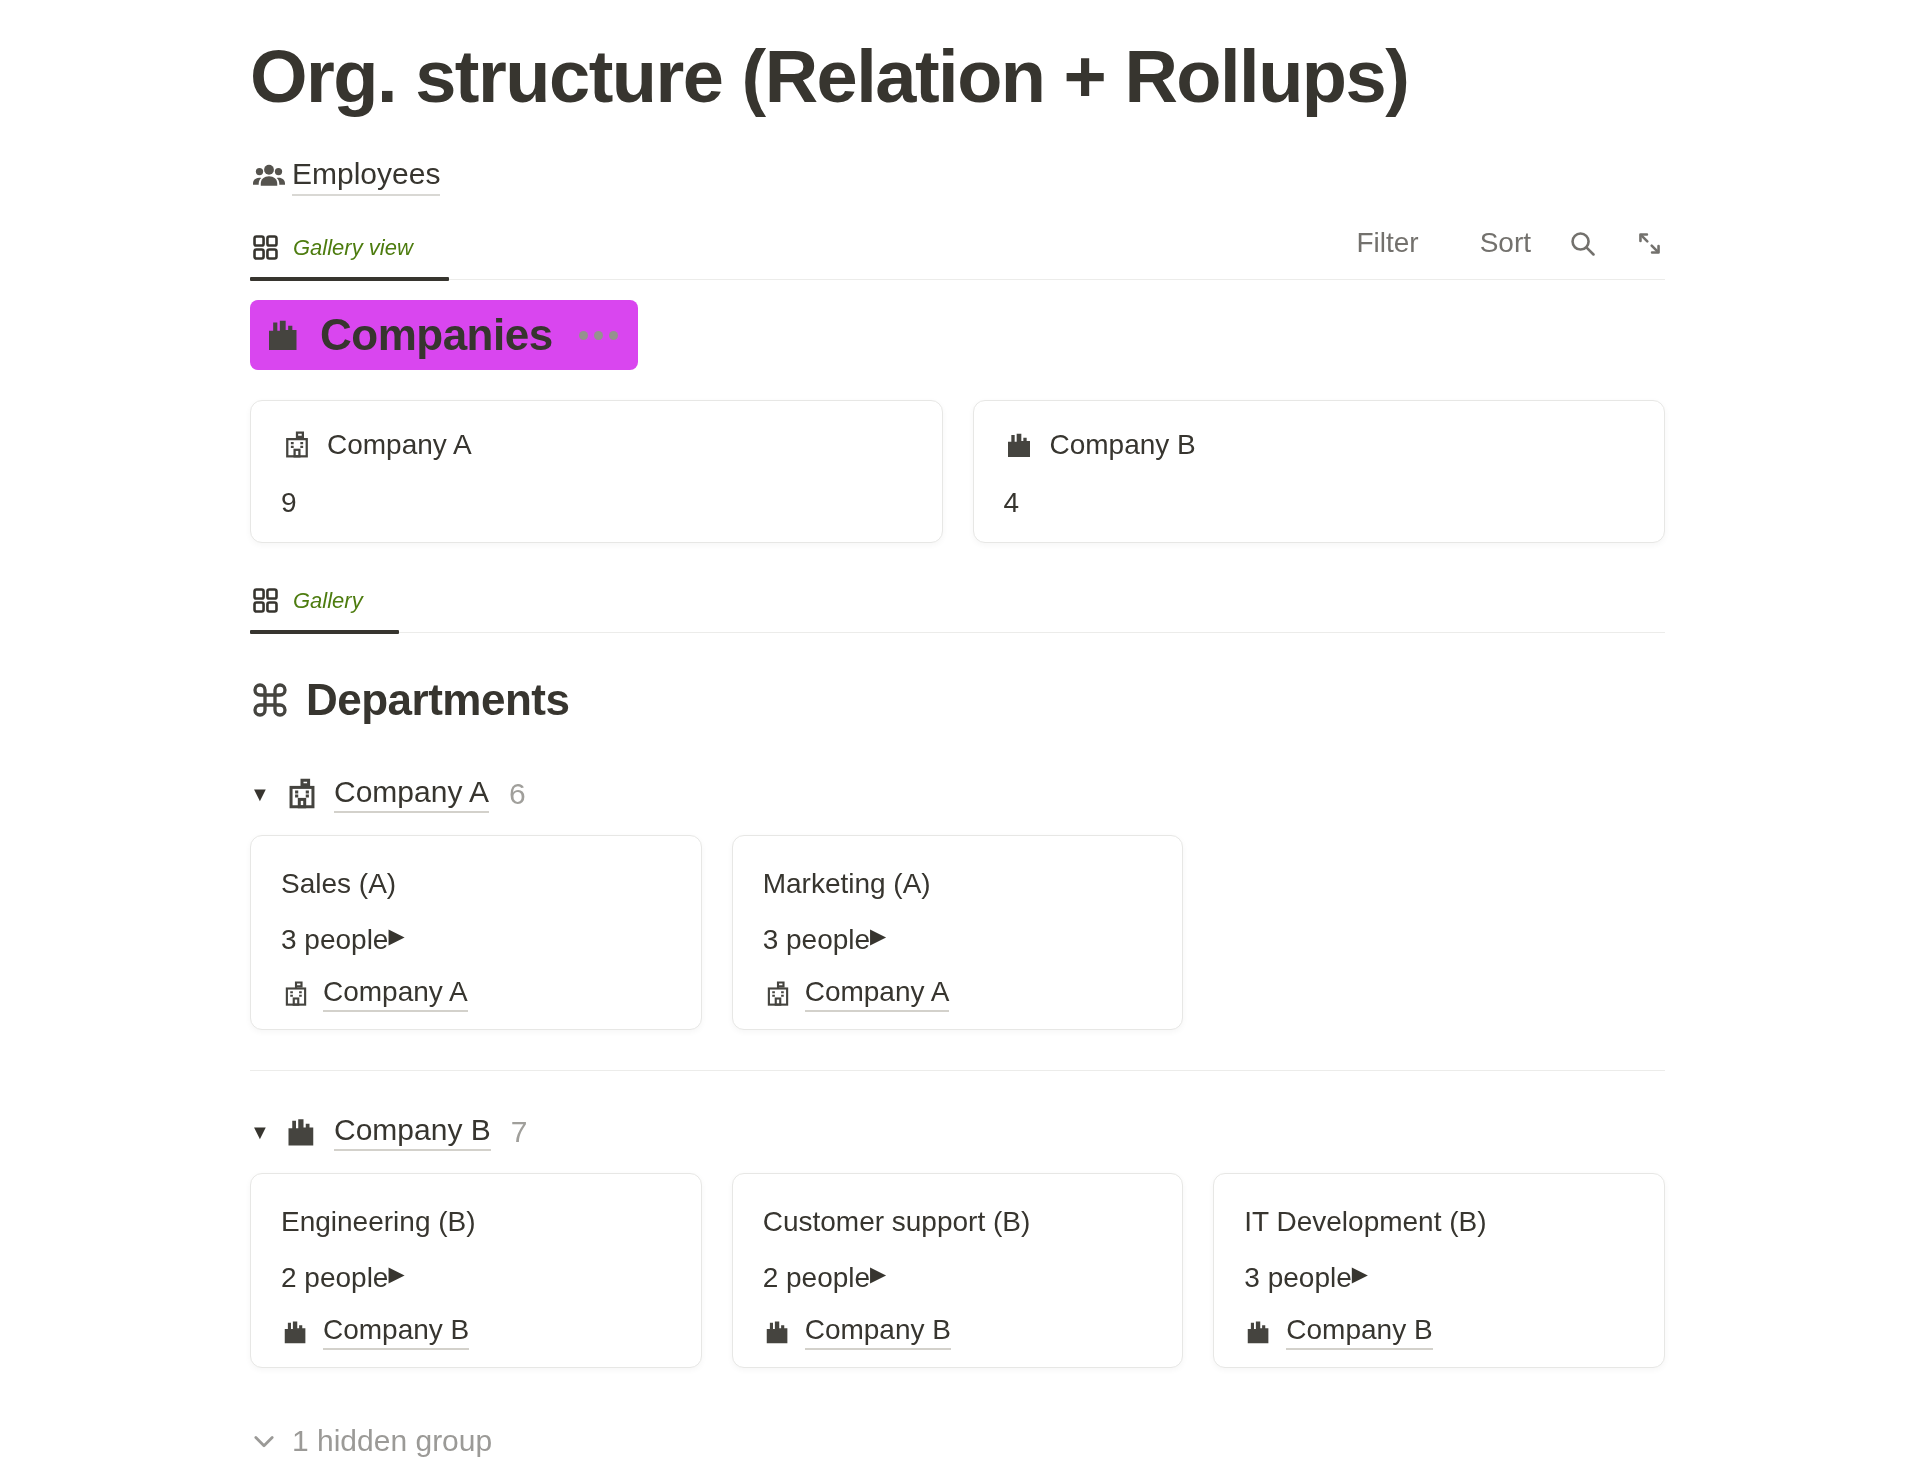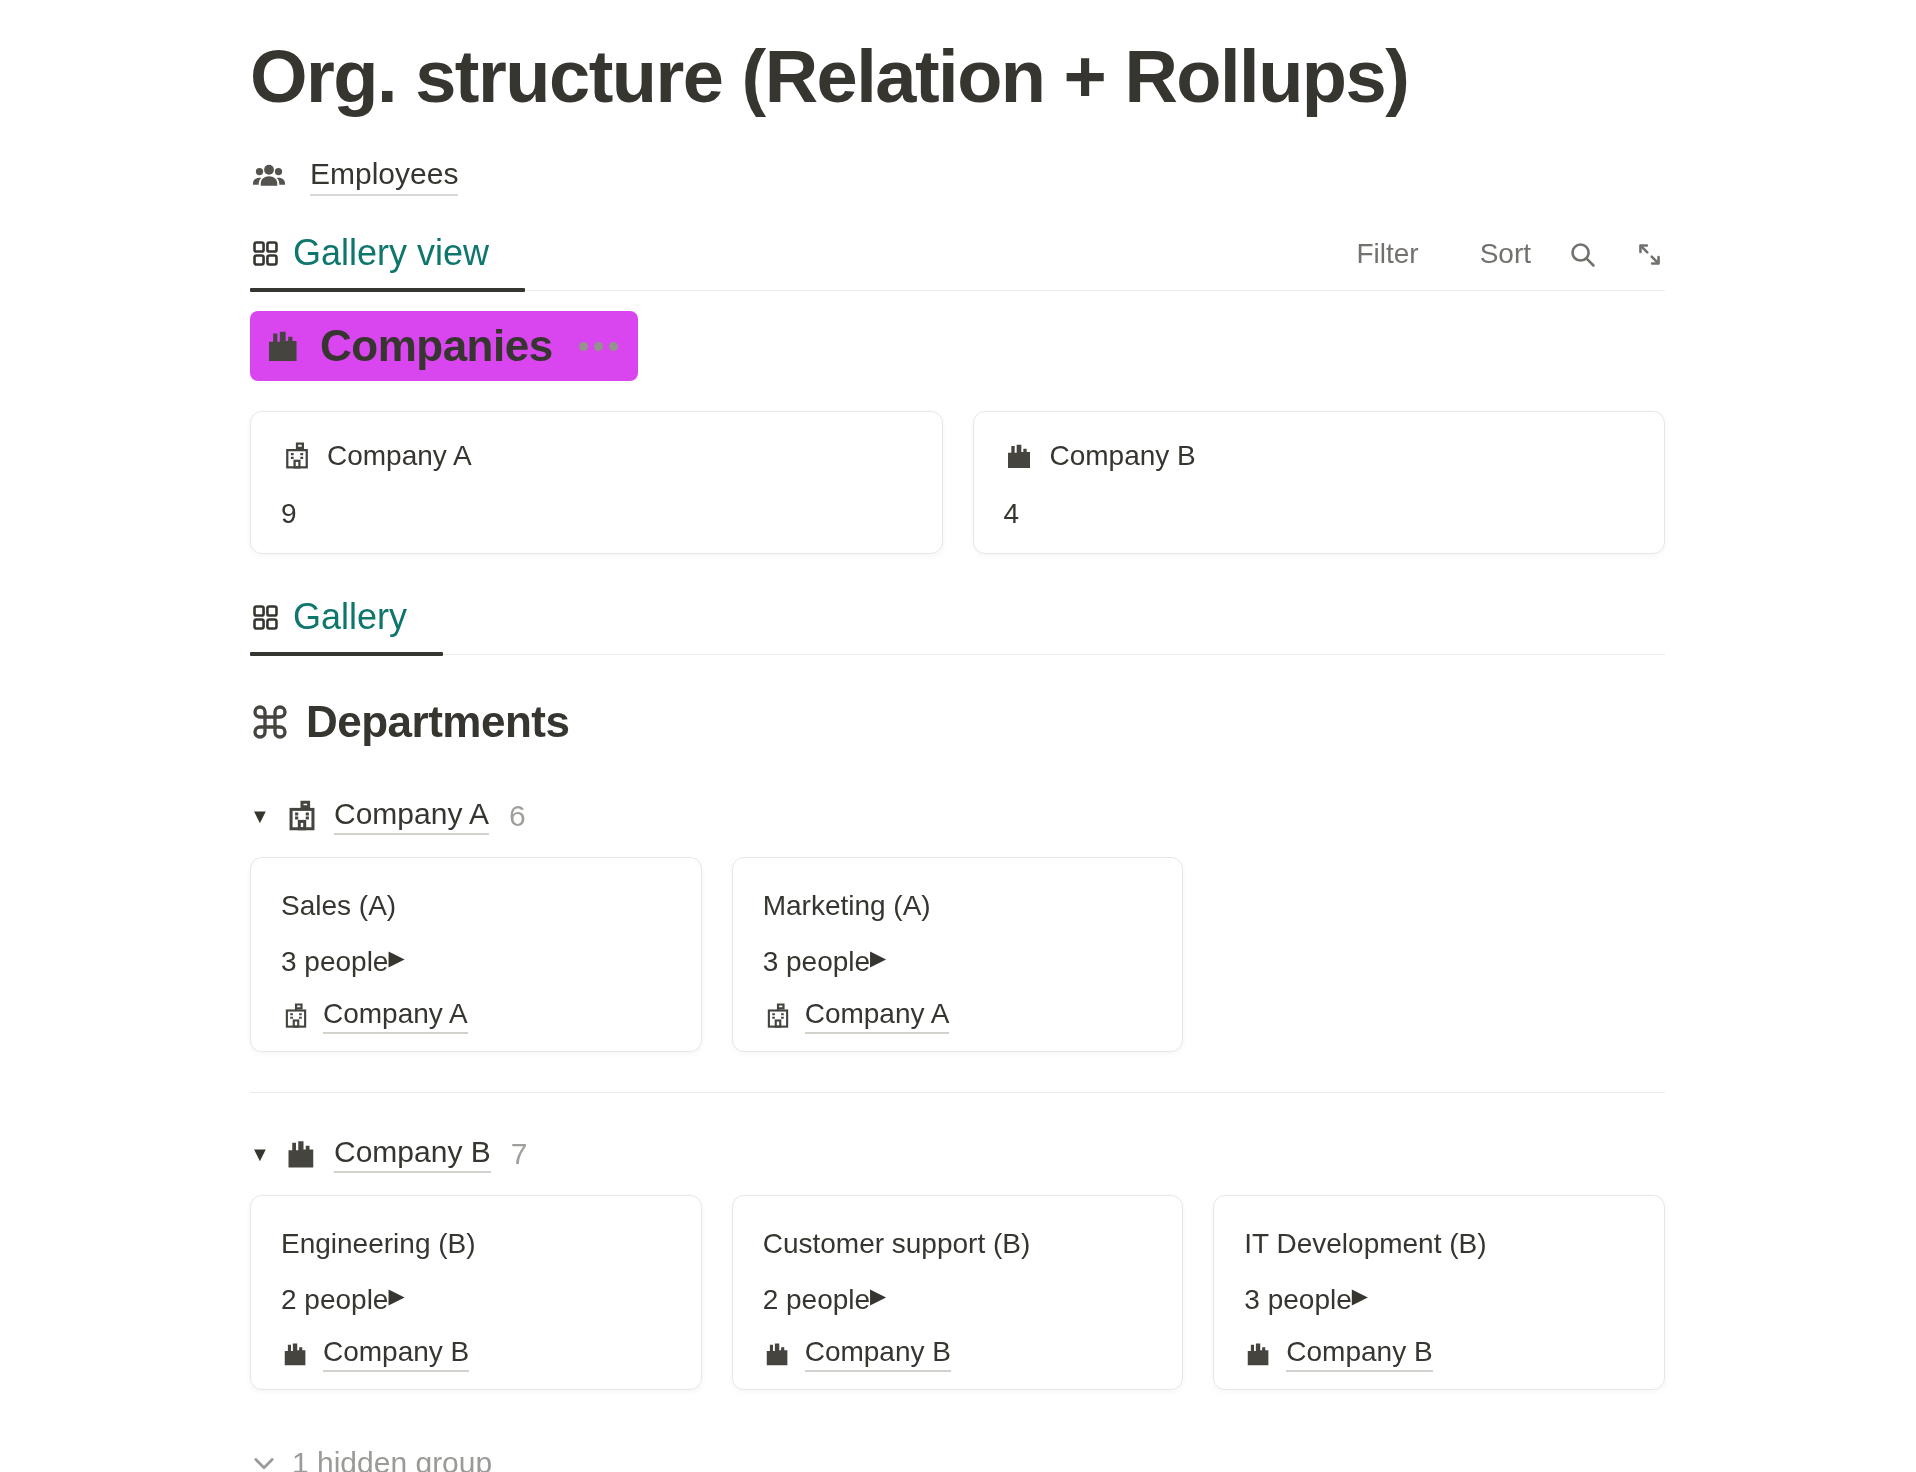--- a/index.html
+++ b/index.html
@@ -11,35 +11,35 @@
     overflow: hidden;
   }
   .content { margin-left: 250px; width: 1415px; padding-top: 34px; }
 
   .page-title {
     font-size: 74px; font-weight: 700; letter-spacing: -1.5px;
     line-height: 1.15; color: #37352f;
   }
 
   
-  .employees-row { margin-top: 38px; display: flex; align-items: center; gap: 22px; }
+  .employees-row { margin-top: 38px; display: flex; align-items: center; gap: 4px; }
   .employees-row .icon { width: 38px; height: 38px; color: #55534e; flex: none; }
   .page-link {
     font-size: 30px; font-weight: 500; color: #37352f;
     border-bottom: 2px solid #d9d8d4; padding-bottom: 3px; cursor: pointer;
   }
 
   
   .toolbar { margin-top: 26px; display: flex; justify-content: space-between;
              align-items: flex-end; border-bottom: 1px solid #ececea; }
   .toolbar2 { margin-top: 32px; }
   .tab { position: relative; display: flex; align-items: center; gap: 12px;
          padding: 10px 36px 16px 0; cursor: pointer; }
   .tab .icon { width: 31px; height: 31px; color: #37352f; flex: none; }
-  .tab-label { font-size: 36px; font-weight: 500; color: #0f766e; }
+  .tab-label { font-size: 22px; font-weight: 500; color: #4d7c0f; font-style: italic; }
   .tab::after { content: ""; position: absolute; left: 0; right: 0; bottom: -2px;
                 height: 4px; background: #37352f; border-radius: 1px; }
   .toolbar-controls { display: flex; align-items: center; gap: 36px; padding-bottom: 20px; }
   .toolbar-text-btn { font-size: 28px; color: #73716d; cursor: pointer; margin-left: 25px; }
   .toolbar-icon-btn { width: 31px; height: 31px; color: #73716d; cursor: pointer; }
 
   
   .collection-header { margin-top: 20px; display: inline-flex; align-items: center;
                        gap: 16px; background: #d946ef; border-radius: 8px;
                        padding: 10px 20px 10px 14px; cursor: pointer; }

